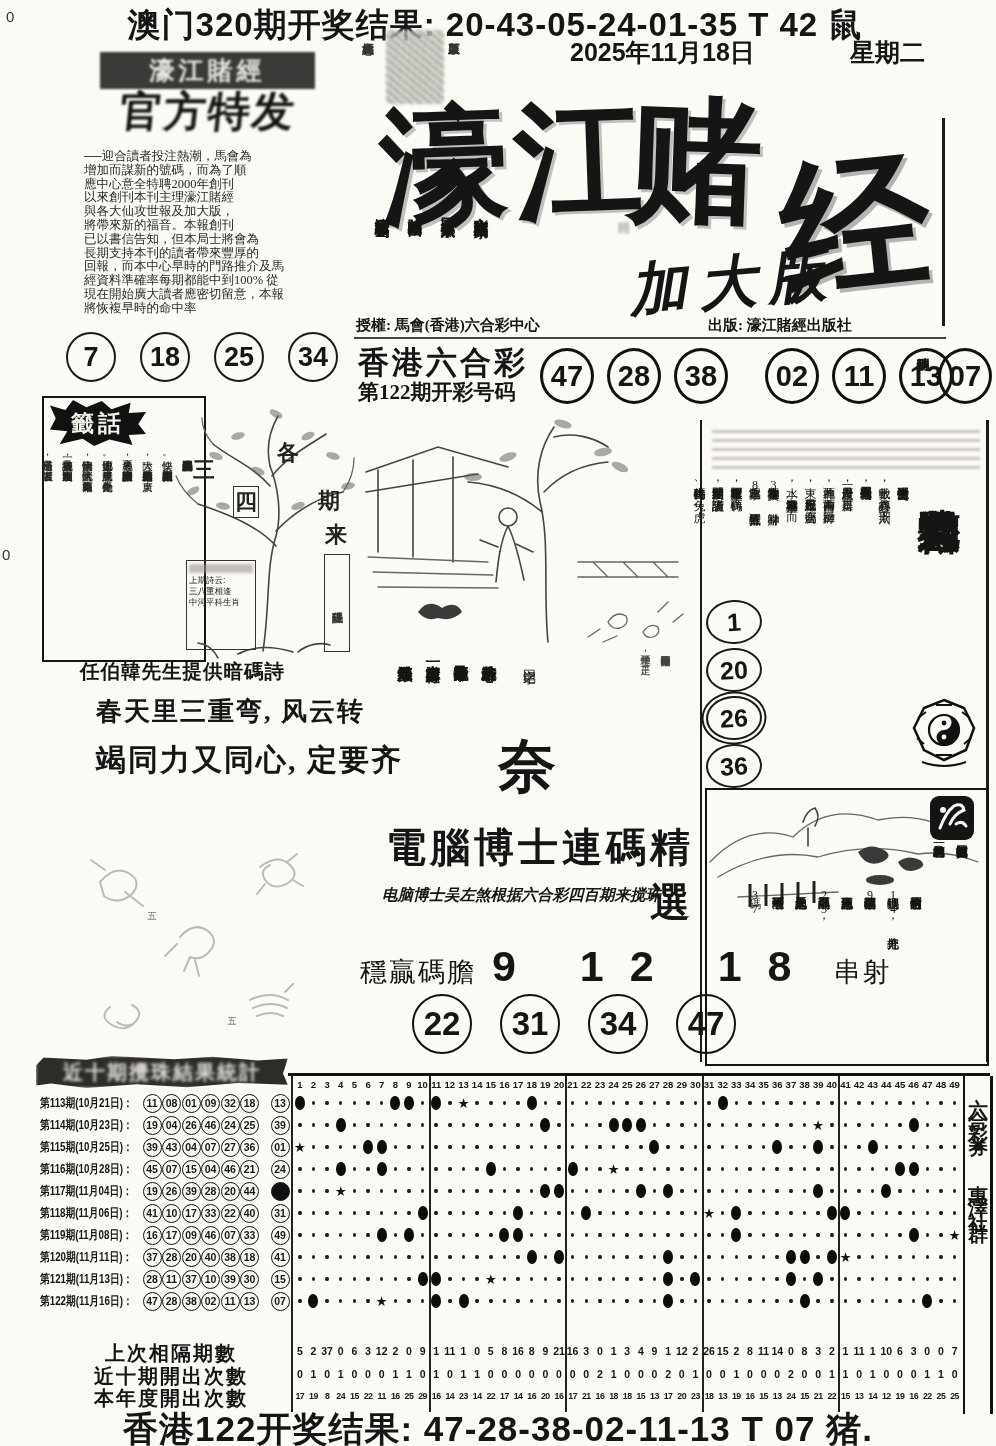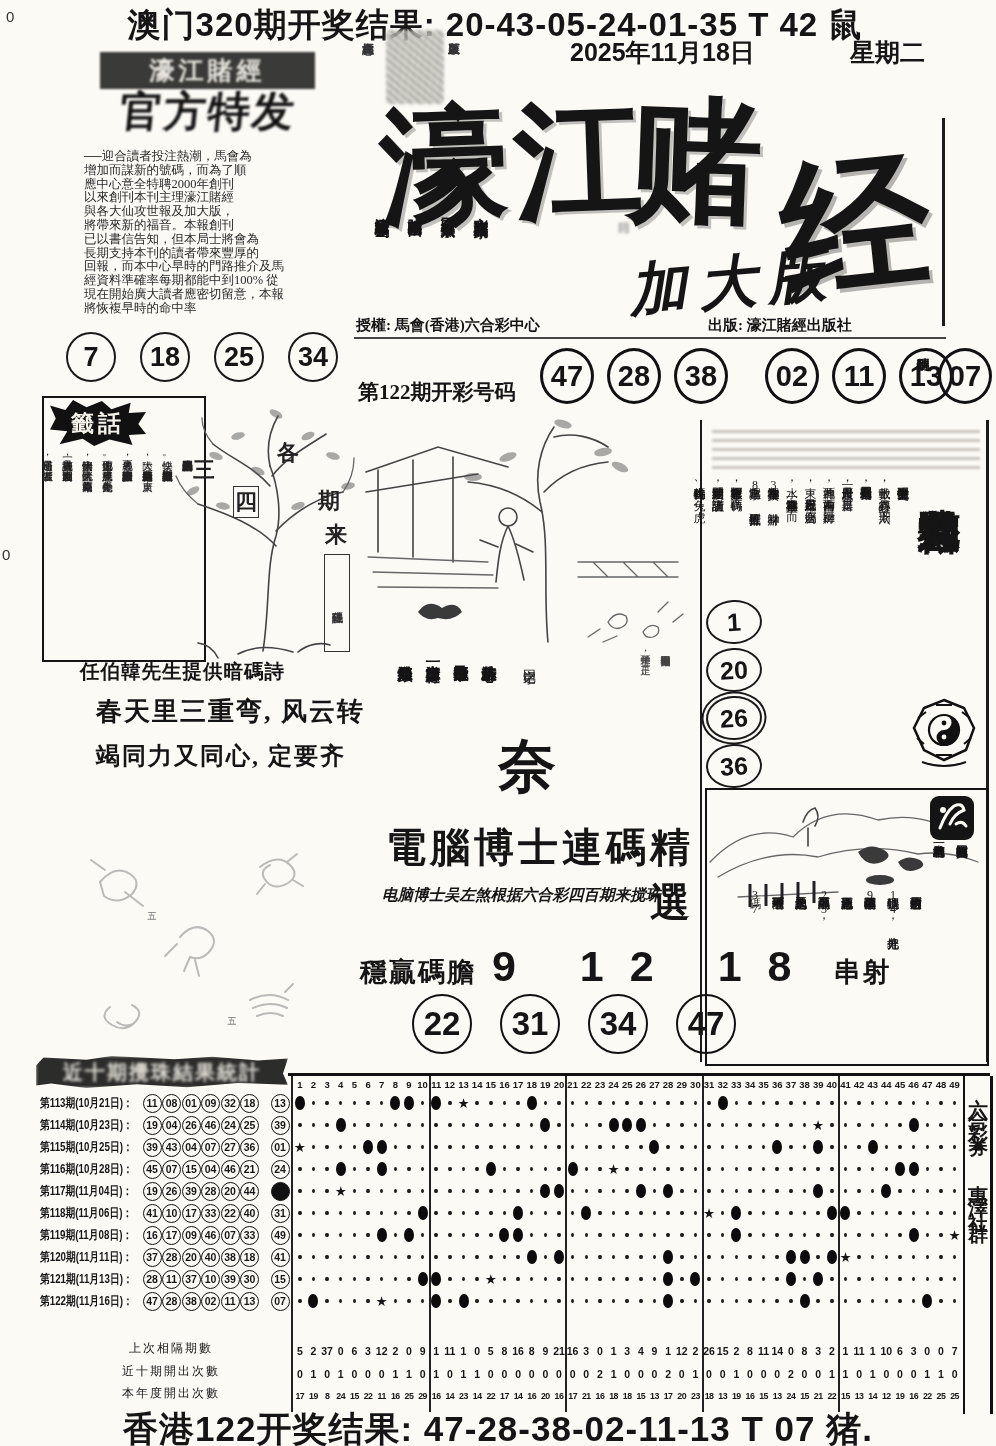--- a/index.html
+++ b/index.html
@@ -73,21 +73,21 @@
   .tchar.boxed{border:1.5px solid #333;padding:0 1px;}
   .tnote{left:186px;top:560px;width:64px;height:82px;border:1.5px solid #333;padding:3px 2px;
         font-size:8.5px;line-height:11px;color:#222;}
   .tnote .smudge{height:9px;background:#9a978e;filter:blur(1.5px);margin-bottom:2px;opacity:.6;}
   .tside{left:324px;top:554px;width:24px;height:96px;border:1.5px solid #333;display:flex;
         align-items:center;justify-content:center;font-size:11px;color:#333;filter:blur(.7px);}
 
   
   .poem-cap{left:80px;top:658px;font-size:19.5px;font-weight:900;letter-spacing:1px;filter:blur(.5px);}
   .poem-l1{left:96px;top:694px;font-size:26px;font-weight:700;letter-spacing:2px;}
-  .poem-l2{left:96px;top:740px;font-size:24px;font-weight:700;letter-spacing:2px;}
+  .poem-l2{left:96px;top:740px;font-size:30px;font-weight:700;letter-spacing:2px;}
 
   
   .illu{left:358px;top:412px;}
   #cpoem{left:368px;top:654px;width:130px;height:186px;}
   #cpoem .vcol{font-size:15px;font-weight:bold;margin-left:9px;}
   .zhiji{left:520px;top:660px;font-size:13px;height:80px;color:#222;}
   .bigchar{left:498px;top:728px;font-size:58px;font-weight:900;}
   #csmall{left:600px;top:648px;width:72px;height:195px;}
   #csmall .vcol{font-size:10px;margin-left:6px;color:#444;filter:blur(.5px);}
 
@@ -107,21 +107,21 @@
 
   
   .zodiac{left:55px;top:832px;opacity:.75;}
   .zmark{position:absolute;font-size:9px;color:#666;opacity:.8;}
 
   
   .doc-title{left:368px;top:820px;width:326px;text-align:right;font-size:40px;font-weight:900;letter-spacing:4px;}
   .doc-body{left:382px;top:882px;width:300px;font-size:15.5px;line-height:25px;font-weight:bold;
         font-style:italic;filter:blur(.3px);}
   .doc-stable{left:360px;top:942px;display:flex;align-items:baseline;gap:16px;}
-  .doc-stable .lab{font-size:27px;font-weight:700;letter-spacing:2px;}
+  .doc-stable .lab{font-size:27px;font-weight:400;letter-spacing:2px;}
   .doc-stable .nums{font-size:43px;font-weight:900;letter-spacing:26px;font-family:"Liberation Sans",sans-serif;}
   #doctor-balls{left:412px;top:994px;display:flex;gap:28px;}
   #doctor-balls .cnum{width:56px;height:56px;border:2.5px solid #111;border-radius:50%;
         display:flex;align-items:center;justify-content:center;font-size:33px;font-weight:800;}
 
   
   .tmbox{left:705px;top:788px;width:280px;height:274px;border:2.5px solid #141414;}
   .tm-svg{left:708px;top:792px;}
   .seal{left:928px;top:794px;}
   #tm-cols{left:742px;top:836px;width:228px;height:222px;}
@@ -149,21 +149,21 @@
   .gc{flex:0 0 13.65px;display:flex;align-items:center;justify-content:center;}
   .sdot{width:3.5px;height:4.5px;background:#1d1d1d;border-radius:50%;}
   .bdot{width:10px;height:14.5px;background:#0c0c0c;border-radius:50%;}
   .gstar{font-size:13.5px;line-height:13px;}
   .gvline{position:absolute;top:1076px;width:1.5px;height:336px;background:#222;}
   .strip{left:963px;top:1076px;width:28px;height:338px;border-left:2px solid #111;display:flex;
         justify-content:center;}
   .strip .v{font-size:20px;font-weight:bold;letter-spacing:13px;margin-top:6px;}
   .strip-outer{left:990px;top:1076px;width:2.5px;height:338px;background:#111;}
   #stats-labels{left:56px;top:1340px;width:230px;text-align:center;}
-  .slabel{height:22.5px;font-size:12px;font-weight:normal;letter-spacing:2px;}
+  .slabel{height:22.5px;font-size:20px;font-weight:bold;letter-spacing:2px;}
   #stats-values{left:293px;top:1340px;}
   .svrow{height:22.5px;display:flex;align-items:center;}
   .sval{flex:0 0 13.65px;text-align:center;font-size:10.5px;font-weight:bold;}
   .svrow.sm .sval{font-size:8.8px;letter-spacing:-.5px;}
 
   .bottom-headline{left:48px;top:1406px;width:900px;text-align:center;font-size:35px;font-weight:900;letter-spacing:1px;}
 
   svg .ink{stroke:#444;fill:none;stroke-width:1.6;stroke-linecap:round;}
   svg .ink2{stroke:#666;fill:none;stroke-width:1.3;stroke-linecap:round;}
   svg .blob{fill:#3a3a3a;stroke:none;}
@@ -215,20 +215,21 @@
 經資料準確率每期都能中到100% 從
 現在開始廣大讀者應密切留意，本報
 將恢複早時的命中率</div>
   <div class="abs" id="intro-nums">
       <span class="cnum">7</span>
       <span class="cnum">18</span>
       <span class="cnum">25</span>
       <span class="cnum">34</span>
     </div>
 
+  <div class="abs hk-t1 serif">香港六合彩</div>
   <div class="abs hk-t2 serif">第122期开彩号码</div>
   <div class="abs" id="hk-balls">
       <span class="cnum">47</span>
       <span class="cnum">28</span>
       <span class="cnum">38</span>
       <span class="cnum">02</span>
       <span class="cnum">11</span>
       <span class="cnum">13</span>
     </div>
   <div class="abs v hk-splabel">特別號碼</div>
@@ -261,20 +262,26 @@
     <ellipse class="leaf" cx="65" cy="110" rx="7" ry="3.5" transform="rotate(10 65 110)"></ellipse>
     <ellipse class="leaf" cx="140" cy="110" rx="7" ry="3.5" transform="rotate(-20 140 110)"></ellipse>
     <ellipse class="leaf" cx="100" cy="75" rx="7" ry="3.5" transform="rotate(25 100 75)"></ellipse>
     <path class="ink" d="M80,258 C95,250 115,250 135,256 M60,262 C55,252 48,248 40,247 M140,256 C150,248 162,246 172,249"></path>
   </svg>
   <span class="tchar" style="left:277px;top:438px">各</span>
   <span class="tchar" style="left:193px;top:455px">三</span>
   <span class="tchar boxed" style="left:233px;top:486px">四</span>
   <span class="tchar" style="left:318px;top:486px">期</span>
   <span class="tchar" style="left:325px;top:520px">来</span>
+  <div class="abs tnote">
+    <div class="smudge"></div>
+    <div>上期詩云:</div>
+    <div>三八重相逢</div>
+    <div>中河平科生肖</div>
+  </div>
   <div class="abs v tside">任韓藏碼隱訣</div>
 
   <div class="abs poem-cap serif">任伯韓先生提供暗碼詩</div>
   <div class="abs poem-l1 serif">春天里三重弯, 风云转</div>
   <div class="abs poem-l2 serif">竭同力又同心, 定要齐</div>
 
   <svg class="abs illu" width="340" height="238" viewBox="0 0 340 238">
     <path class="ink" d="M8,60 L80,35 L150,55 M20,58 L20,140 M55,48 L55,145 M95,45 L95,150 M8,80 L120,62"></path>
     <path class="ink2" d="M10,145 L130,150 M15,160 L135,163 M20,175 L140,176"></path>
     <path class="ink" d="M190,230 C185,180 192,130 182,90 C176,62 182,35 196,15"></path>

